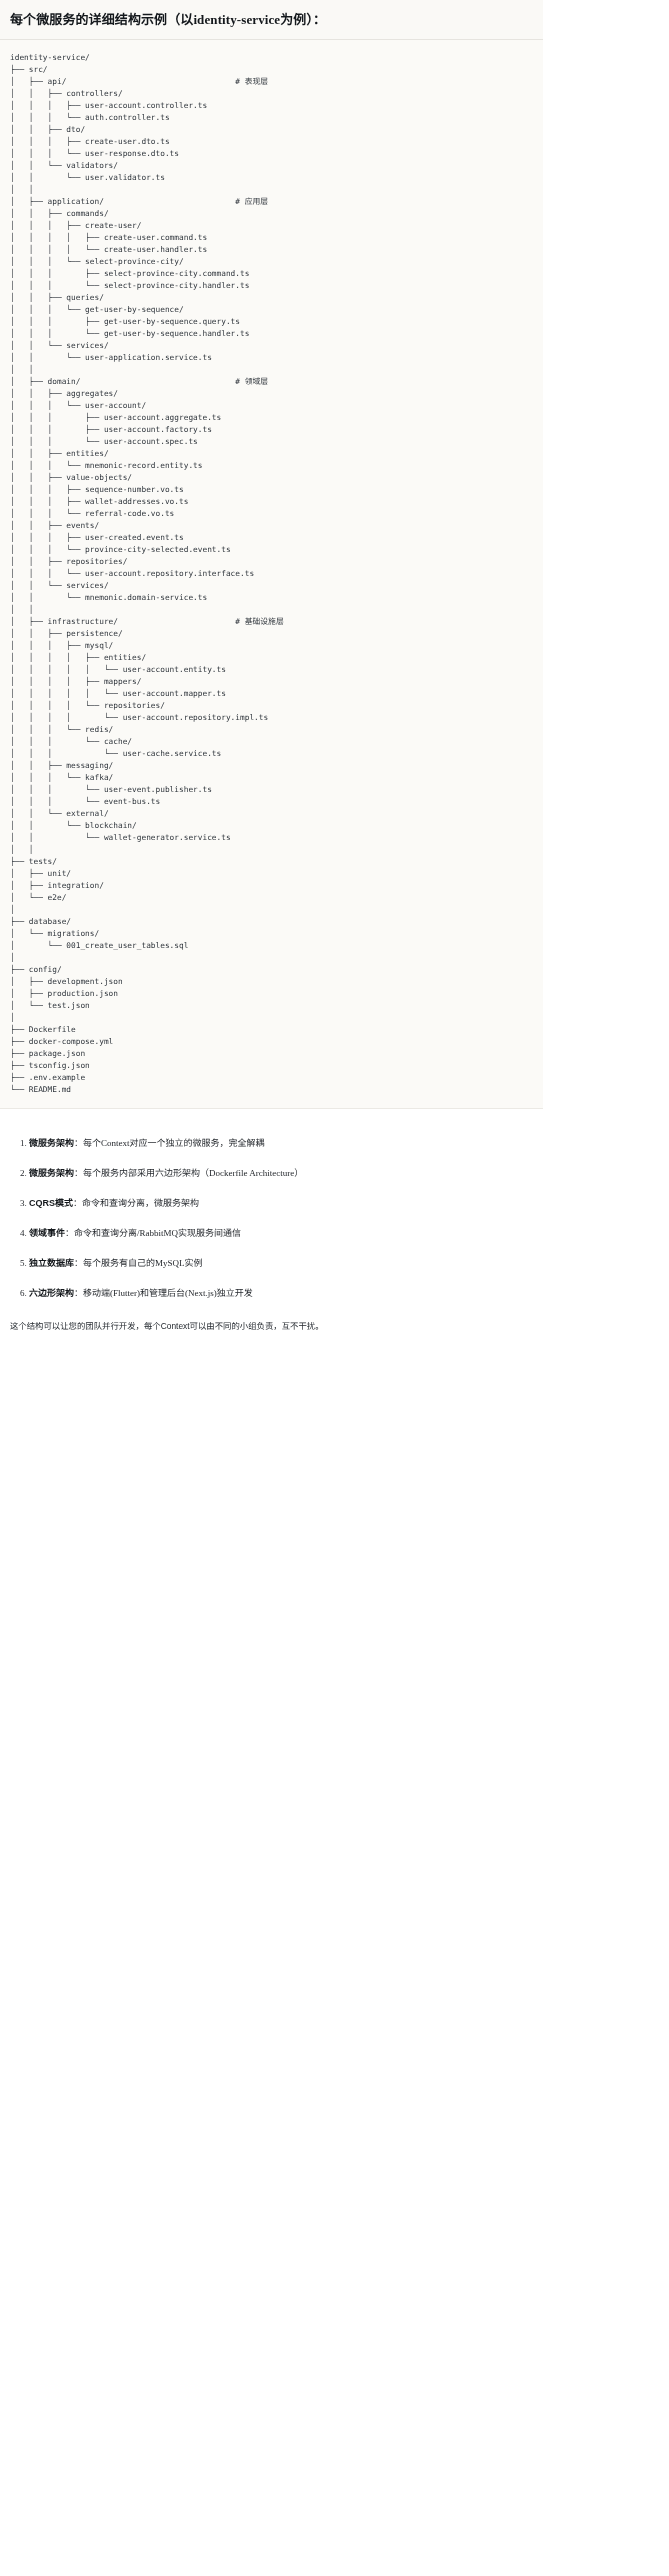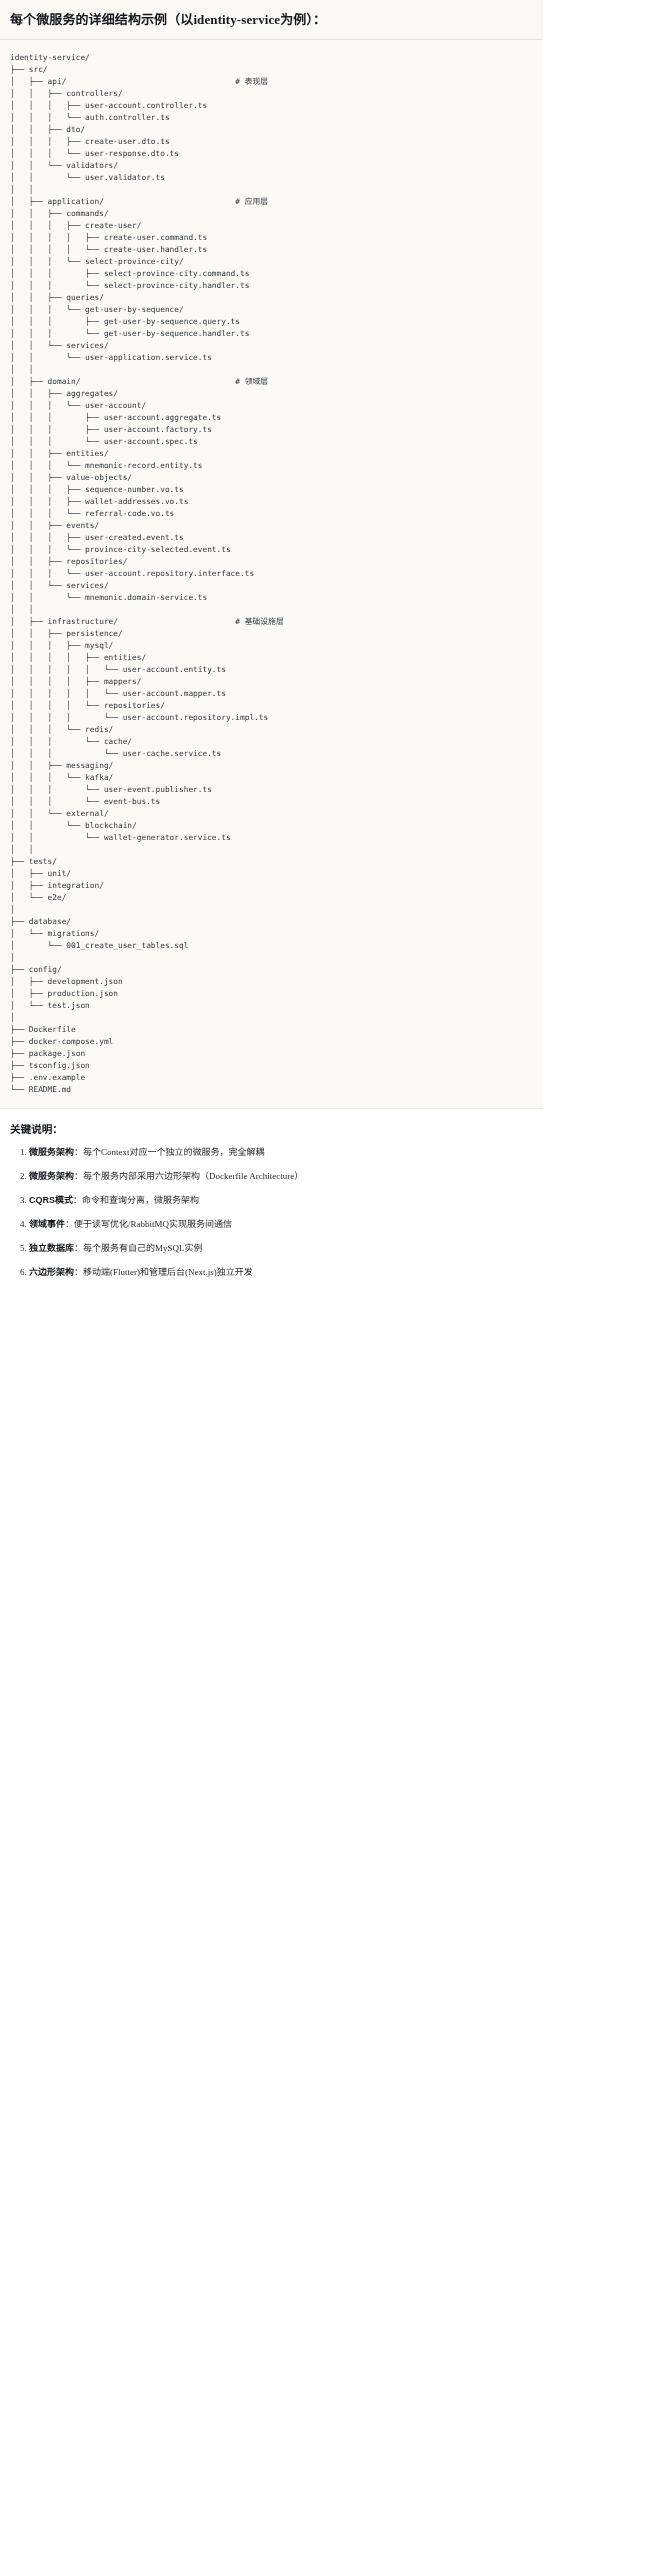--- a/index.html
+++ b/index.html
@@ -68,21 +68,21 @@
     font-weight: bold;
     font-family: "Liberation Sans", "DejaVu Sans", sans-serif;
     color: #14181c;
   }
   ol.keys-list {
     margin: 0;
     padding: 0 0 0 19px;
     list-style: decimal;
   }
   ol.keys-list > li {
-    margin: 0 0 10px 0;
+    margin: 16px 0 10px 0;
     font-size: 9px;
     line-height: 1.55;
     font-family: "Liberation Serif", "DejaVu Serif", serif;
     color: #1f2328;
   }
   ol.keys-list > li::marker {
     font-family: "Liberation Serif", "DejaVu Serif", serif;
   }
   .key-term {
     font-weight: bold;
@@ -198,38 +198,38 @@
 │
 ├── Dockerfile
 ├── docker-compose.yml
 ├── package.json
 ├── tsconfig.json
 ├── .env.example
 └── README.md</pre>
   </div>
 
   <div class="keys-block">
-    <div class="keys-heading">关键说明：</div>
     <ol class="keys-list">
       <li>
         <span class="key-term">微服务架构</span><span class="key-sep">：</span><span class="key-desc">每个Context对应一个独立的微服务，完全解耦</span>
       </li>
       <li>
         <span class="key-term">微服务架构</span><span class="key-sep">：</span><span class="key-desc">每个服务内部采用六边形架构（Dockerfile Architecture）</span>
       </li>
       <li>
         <span class="key-term">CQRS模式</span><span class="key-sep">：</span><span class="key-desc">命令和查询分离，微服务架构</span>
       </li>
       <li>
-        <span class="key-term">领域事件</span><span class="key-sep">：</span><span class="key-desc">便于读写优化/RabbitMQ实现服务间通信</span>
+        <span class="key-term">领域事件</span><span class="key-sep">：</span><span class="key-desc">命令和查询分离/RabbitMQ实现服务间通信</span>
       </li>
       <li>
         <span class="key-term">独立数据库</span><span class="key-sep">：</span><span class="key-desc">每个服务有自己的MySQL实例</span>
       </li>
       <li>
         <span class="key-term">六边形架构</span><span class="key-sep">：</span><span class="key-desc">移动端(Flutter)和管理后台(Next.js)独立开发</span>
       </li>
     </ol>
   </div>
 
+  <div class="footer-note">这个结构可以让您的团队并行开发，每个Context可以由不同的小组负责，互不干扰。</div>
 
 </div>
 
 
 </body></html>

